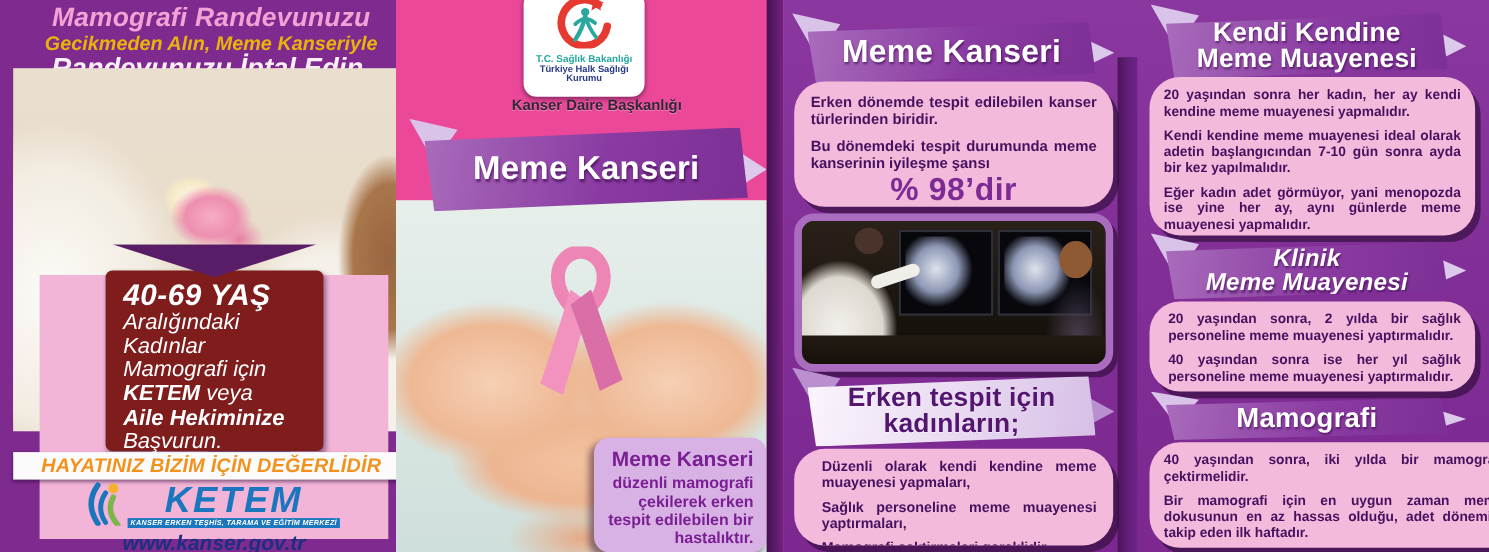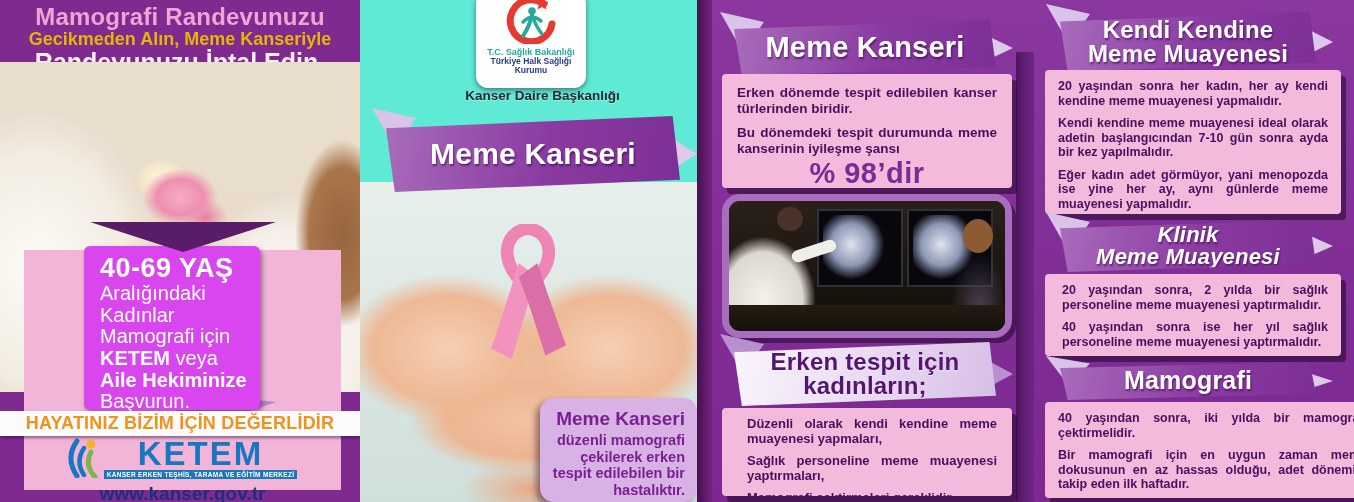--- a/index.html
+++ b/index.html
@@ -1,20 +1,20 @@
 <!DOCTYPE html>
 <html><head>
 <meta charset="utf-8">
 <style>
   * { margin:0; padding:0; box-sizing:border-box; }
   body { font-family:"Liberation Sans", sans-serif; background:#333; }
   .stage { position:relative; width:1354px; height:502px; overflow:hidden; background:#7e2a8f; }
 
   
-  .left-panel { position:absolute; left:0; top:0; width:360px; height:502px; background:#7e2a8f; }
+  .left-panel { position:absolute; left:12px; top:0; width:360px; height:502px; background:#7e2a8f;font-style:italic; }
   .headline { position:absolute; top:5px; left:0; width:100%; text-align:center; line-height:1.04; }
   .headline .h1 { font-size:24px; font-weight:700; color:#f4a2d6; letter-spacing:.2px; }
   .headline .h2 { font-size:18px; font-weight:700; color:#eab308; }
   .headline .h3 { font-size:25px; font-weight:700; color:#fdeef8; }
   .couple-photo { position:absolute; top:62px; left:0; width:360px; height:330px;
     background:
       radial-gradient(ellipse 52px 40px at 50% 41%, #f5adc4 0%, #ee8fb0 45%, rgba(238,143,176,0) 72%),
       radial-gradient(ellipse 34px 28px at 45% 36%, #fdf7e6 0%, #f6e9c8 55%, rgba(246,233,200,0) 78%),
       radial-gradient(ellipse 30px 26px at 57% 47%, #e87ba3 0%, rgba(232,123,163,0) 75%),
       radial-gradient(ellipse 60px 120px at 95% 52%, #97653f 0%, #a9764c 55%, rgba(169,118,76,0) 78%),
@@ -24,38 +24,38 @@
       linear-gradient(180deg, #eadfcf 0%, #e8dbca 55%, #e6d6c6 100%);
   }
   .left-pink-box { position:absolute; left:24px; top:250px; width:317px; height:240px; background:#f2b5d8; }
   .badge { position:absolute; left:84px; top:222px; width:198px; height:188px; }
   .badge-fold { position:absolute; top:0; left:6px; right:6px; height:30px; background:#591c66;
     clip-path:polygon(0 0, 100% 0, 50% 100%); }
   .badge-tail-light { position:absolute; left:42px; bottom:-16px; width:150px; height:40px; background:#b287c5;
     clip-path:polygon(0 0, 100% 40%, 55% 100%); }
   .badge-tail-dark { position:absolute; left:70px; bottom:-26px; width:140px; height:30px; background:#4b1357;
     clip-path:polygon(0 20%, 100% 60%, 30% 100%); }
-  .badge-body { position:absolute; top:24px; left:0; width:176px; height:164px; background:#d946ef;
+  .badge-body { position:absolute; top:24px; left:0; width:198px; height:164px; background:#7f1d1d;
     border-radius:6px; padding:8px 0 0 16px; color:#ffffff; line-height:1.08;
     box-shadow:2px 3px 5px rgba(30,5,40,.45); }
   .badge-body .b1 { font-size:27px; font-weight:700; letter-spacing:.5px; }
   .badge-body .bl { font-size:20px; font-weight:500; }
   .badge-body .bold { font-weight:700; }
   .value-banner { position:absolute; left:0; top:411px; width:360px; height:25px; background:#fbfbfb;
     box-shadow:0 2px 3px rgba(40,10,50,.5); text-align:center; line-height:25px;
     font-size:18px; font-weight:700; color:#f2921d; letter-spacing:.2px; }
   .ketem-block { position:absolute; left:24px; top:438px; width:317px; text-align:center; }
   .ketem-row { display:flex; align-items:flex-start; justify-content:center; gap:2px; }
   .ketem-word { font-size:33px; font-weight:700; color:#1a76bd; letter-spacing:2px; line-height:.95; }
   .ketem-sub { display:block; background:#1a76bd; color:#fff; font-size:6.5px; font-weight:700;
     padding:1px 3px; margin-top:1px; letter-spacing:.3px; white-space:nowrap; }
   .ketem-url { font-size:19px; font-weight:700; color:#1d2f80; margin-top:1px; }
 
   
-  .middle-panel { position:absolute; left:360px; top:0; width:365px; height:502px; background:#5eead4;padding-left:48px; }
+  .middle-panel { position:absolute; left:360px; top:0; width:365px; height:502px; background:#ec4899;padding-left:48px; }
   .gov-logo-box { position:absolute; left:116px; top:-8px; width:110px; height:96px; background:#ffffff;
     border-radius:12px; box-shadow:0 2px 5px rgba(30,5,40,.5); text-align:center; padding-top:4px; }
   .gov-line1 { font-size:9px; font-weight:700; color:#23a79f; line-height:1.05; }
   .gov-line2 { font-size:8.5px; font-weight:700; color:#2a3a85; line-height:1.05; }
   .dept-label { position:absolute; top:88px; left:0; width:100%; text-align:center;
     font-size:13.5px; font-weight:700; color:#2e2633; text-shadow:0 1px 0 rgba(255,255,255,.35); }
   .hands-photo { position:absolute; left:0; top:182px; width:337px; height:320px; overflow:hidden;
     background:
       radial-gradient(ellipse 135px 95px at 26% 52%, #f6cfb4 0%, #eeb894 55%, rgba(238,184,148,0) 78%),
       radial-gradient(ellipse 135px 95px at 74% 52%, #f6cfb4 0%, #eeb894 55%, rgba(238,184,148,0) 78%),
@@ -88,21 +88,21 @@
   .ribbon .band .rt { color:#fff; font-weight:700; text-shadow:1px 2px 2px rgba(60,10,75,.65); letter-spacing:.2px; }
   .ribbon .fold-l { position:absolute; left:-14px; top:-8px; width:44px; height:40px; background:#d9c3e8;
     clip-path:polygon(0 0, 100% 25%, 52% 100%); }
   .ribbon .fold-r { position:absolute; right:-17px; top:18%; width:38px; height:64%; background:#ddc9eb;
     clip-path:polygon(0 0, 100% 50%, 0 100%); }
   .ribbon.light .band { background:linear-gradient(100deg,#faf5fd 0%, #e8d9f1 55%, #d6bfe6 100%); }
   .ribbon.light .band .rt { color:#531570; text-shadow:0 1px 0 rgba(255,255,255,.5); }
   .ribbon.light .fold-l, .ribbon.light .fold-r { background:#b98fd0; }
 
   
-  .pink-box { position:absolute; background:#f3badb; border-radius:4px;
+  .pink-box { position:absolute; background:#f3badb; border-radius:28px;
     box-shadow:5px 6px 0 rgba(32,7,42,.55); color:#47105e; font-weight:700;
     text-align:justify; overflow:hidden; }
   .pink-box p { line-height:1.16; }
   .stat { text-align:center; font-size:29px; font-weight:700; color:#7c2b94; letter-spacing:.5px; }
 
   
   .mammo-frame { position:absolute; left:10px; top:194px; width:290px; height:144px;
     border:7px solid #aa6cbe; border-radius:18px; background:#1b150f; overflow:hidden;
     box-shadow:4px 5px 0 rgba(32,7,42,.55); }
   .mammo-inner { position:relative; width:100%; height:100%;

